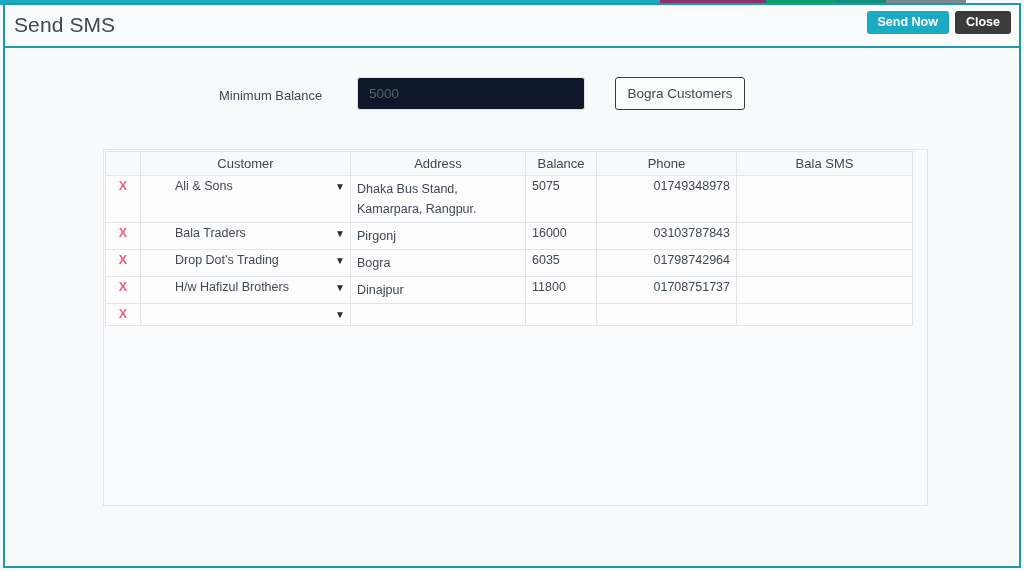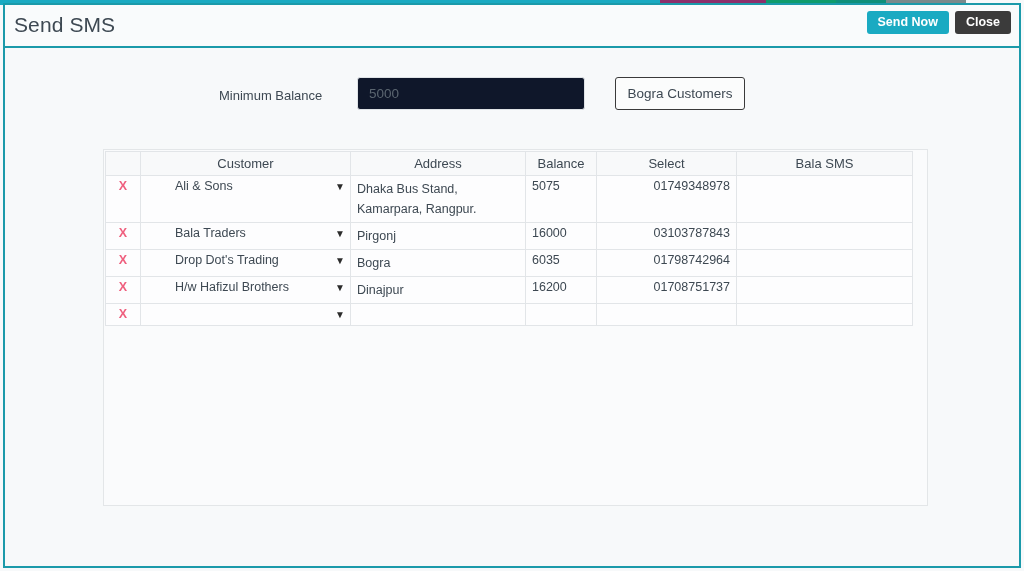--- a/index.html
+++ b/index.html
@@ -244,21 +244,21 @@
         <col class="col-bal">
         <col class="col-phone">
         <col class="col-sms">
       </colgroup>
       <thead>
         <tr>
           <th></th>
           <th>Customer</th>
           <th>Address</th>
           <th>Balance</th>
-          <th>Select</th>
+          <th>Phone</th>
           <th>Bala SMS</th>
         </tr>
       </thead>
       <tbody id="table-body">
           <tr class="row-tall">
             <td class="cell-delete"><span class="delete-icon">X</span></td>
             <td class="cell-customer"><span class="customer-name">Ali &amp; Sons</span><span class="dropdown-arrow">▼</span></td>
             <td class="cell-address">Dhaka Bus Stand, Kamarpara, Rangpur.</td>
             <td class="cell-balance">5075</td>
             <td class="cell-phone">01749348978</td>
@@ -277,21 +277,21 @@
             <td class="cell-customer"><span class="customer-name">Drop Dot's Trading</span><span class="dropdown-arrow">▼</span></td>
             <td class="cell-address">Bogra</td>
             <td class="cell-balance">6035</td>
             <td class="cell-phone">01798742964</td>
             <td class="cell-lastsms"></td>
           </tr>
           <tr>
             <td class="cell-delete"><span class="delete-icon">X</span></td>
             <td class="cell-customer"><span class="customer-name">H/w Hafizul Brothers</span><span class="dropdown-arrow">▼</span></td>
             <td class="cell-address">Dinajpur</td>
-            <td class="cell-balance">16200</td>
+            <td class="cell-balance">11800</td>
             <td class="cell-phone">01708751737</td>
             <td class="cell-lastsms"></td>
           </tr>
           <tr>
             <td class="cell-delete"><span class="delete-icon">X</span></td>
             <td class="cell-customer"><span class="customer-name"></span><span class="dropdown-arrow">▼</span></td>
             <td class="cell-address"></td>
             <td class="cell-balance"></td>
             <td class="cell-phone"></td>
             <td class="cell-lastsms"></td>

